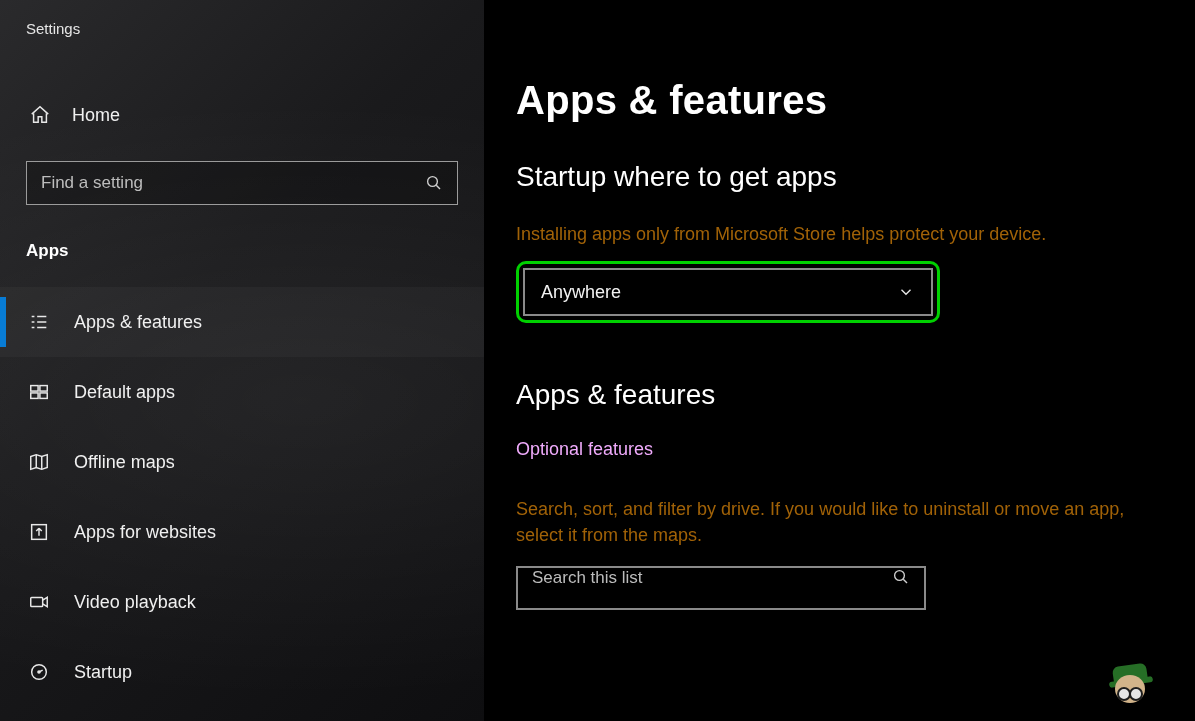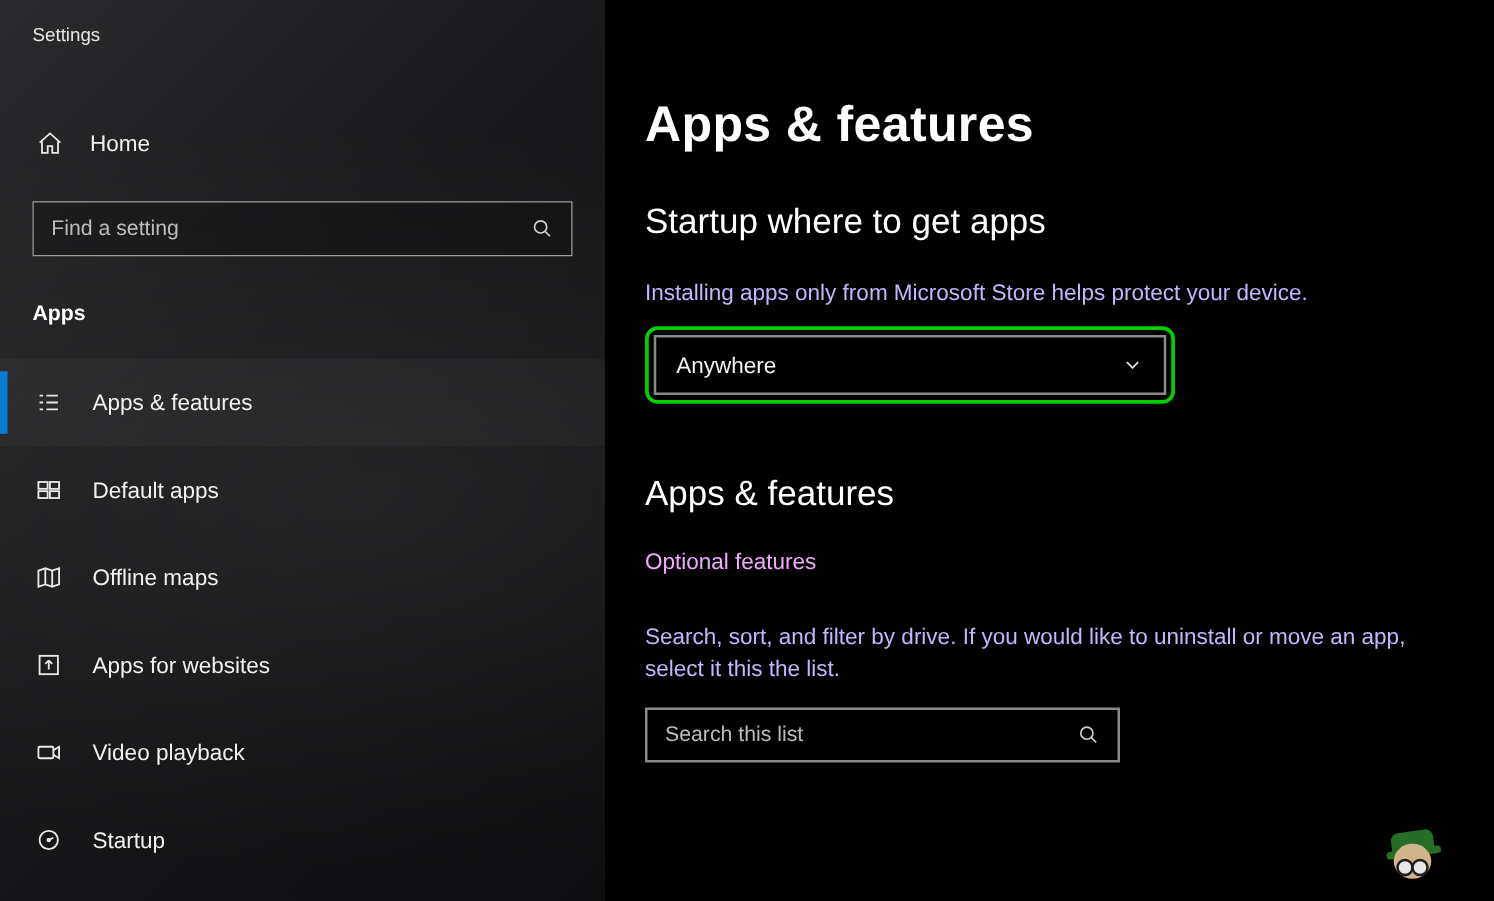--- a/index.html
+++ b/index.html
@@ -108,21 +108,21 @@
     letter-spacing: 0.3px;
     margin-bottom: 38px;
   }
   .subhead {
     font-size: 28px;
     font-weight: 400;
     margin-bottom: 28px;
   }
   .body-text {
     font-size: 18px;
-    color: #c4b5fd;
+    color: #a16207;
     line-height: 1.45;
     max-width: 660px;
   }
   .highlight-wrap {
     display: inline-block;
     border: 3px solid #00d000;
     border-radius: 10px;
     padding: 4px;
     margin-top: 14px;
   }
@@ -141,26 +141,26 @@
   .dropdown .chev { width:18px; height:18px; }
   .section-gap { height: 56px; }
   .link {
     color: #f0abfc;
     font-size: 18px;
     display: inline-block;
     margin-bottom: 26px;
     cursor: pointer;
   }
   .list-search {
-    width: 380px;
+    width: 410px;
     height: 44px;
     border: 2px solid #8a8a8a;
     background: #000;
     display: flex;
-    align-items: center;
+    align-items: flex-start;
     padding: 0 14px;
     margin-top: 18px;
   }
   .list-search input {
     flex:1; background:transparent; border:none; outline:none;
     color:#ddd; font-size:17px;
   }
   .list-search input::placeholder { color:#bcbcbc; }
   .list-search .icon { width:18px; height:18px; color:#cfcfcf; }
 
@@ -290,21 +290,21 @@
         </span>
       </div>
     </div>
 
     <div class="section-gap"></div>
 
     <h2 class="subhead">Apps &amp; features</h2>
 
     <a class="link">Optional features</a><br>
 
-    <p class="body-text" style="margin-top:10px;">Search, sort, and filter by drive. If you would like to uninstall or move an app, select it this the list.</p>
+    <p class="body-text" style="margin-top:10px;">Search, sort, and filter by drive. If you would like to uninstall or move an app, select it from the maps.</p>
 
     <div class="list-search">
       <input type="text" placeholder="Search this list" style="">
       <span class="icon">
         <svg viewBox="0 0 24 24" width="18" height="18" fill="none" stroke="#cfcfcf" stroke-width="1.8">
           <circle cx="10" cy="10" r="6.5"></circle>
             <path d="M20 20l-5-5"></path>
         </svg>
       </span>
     </div>

